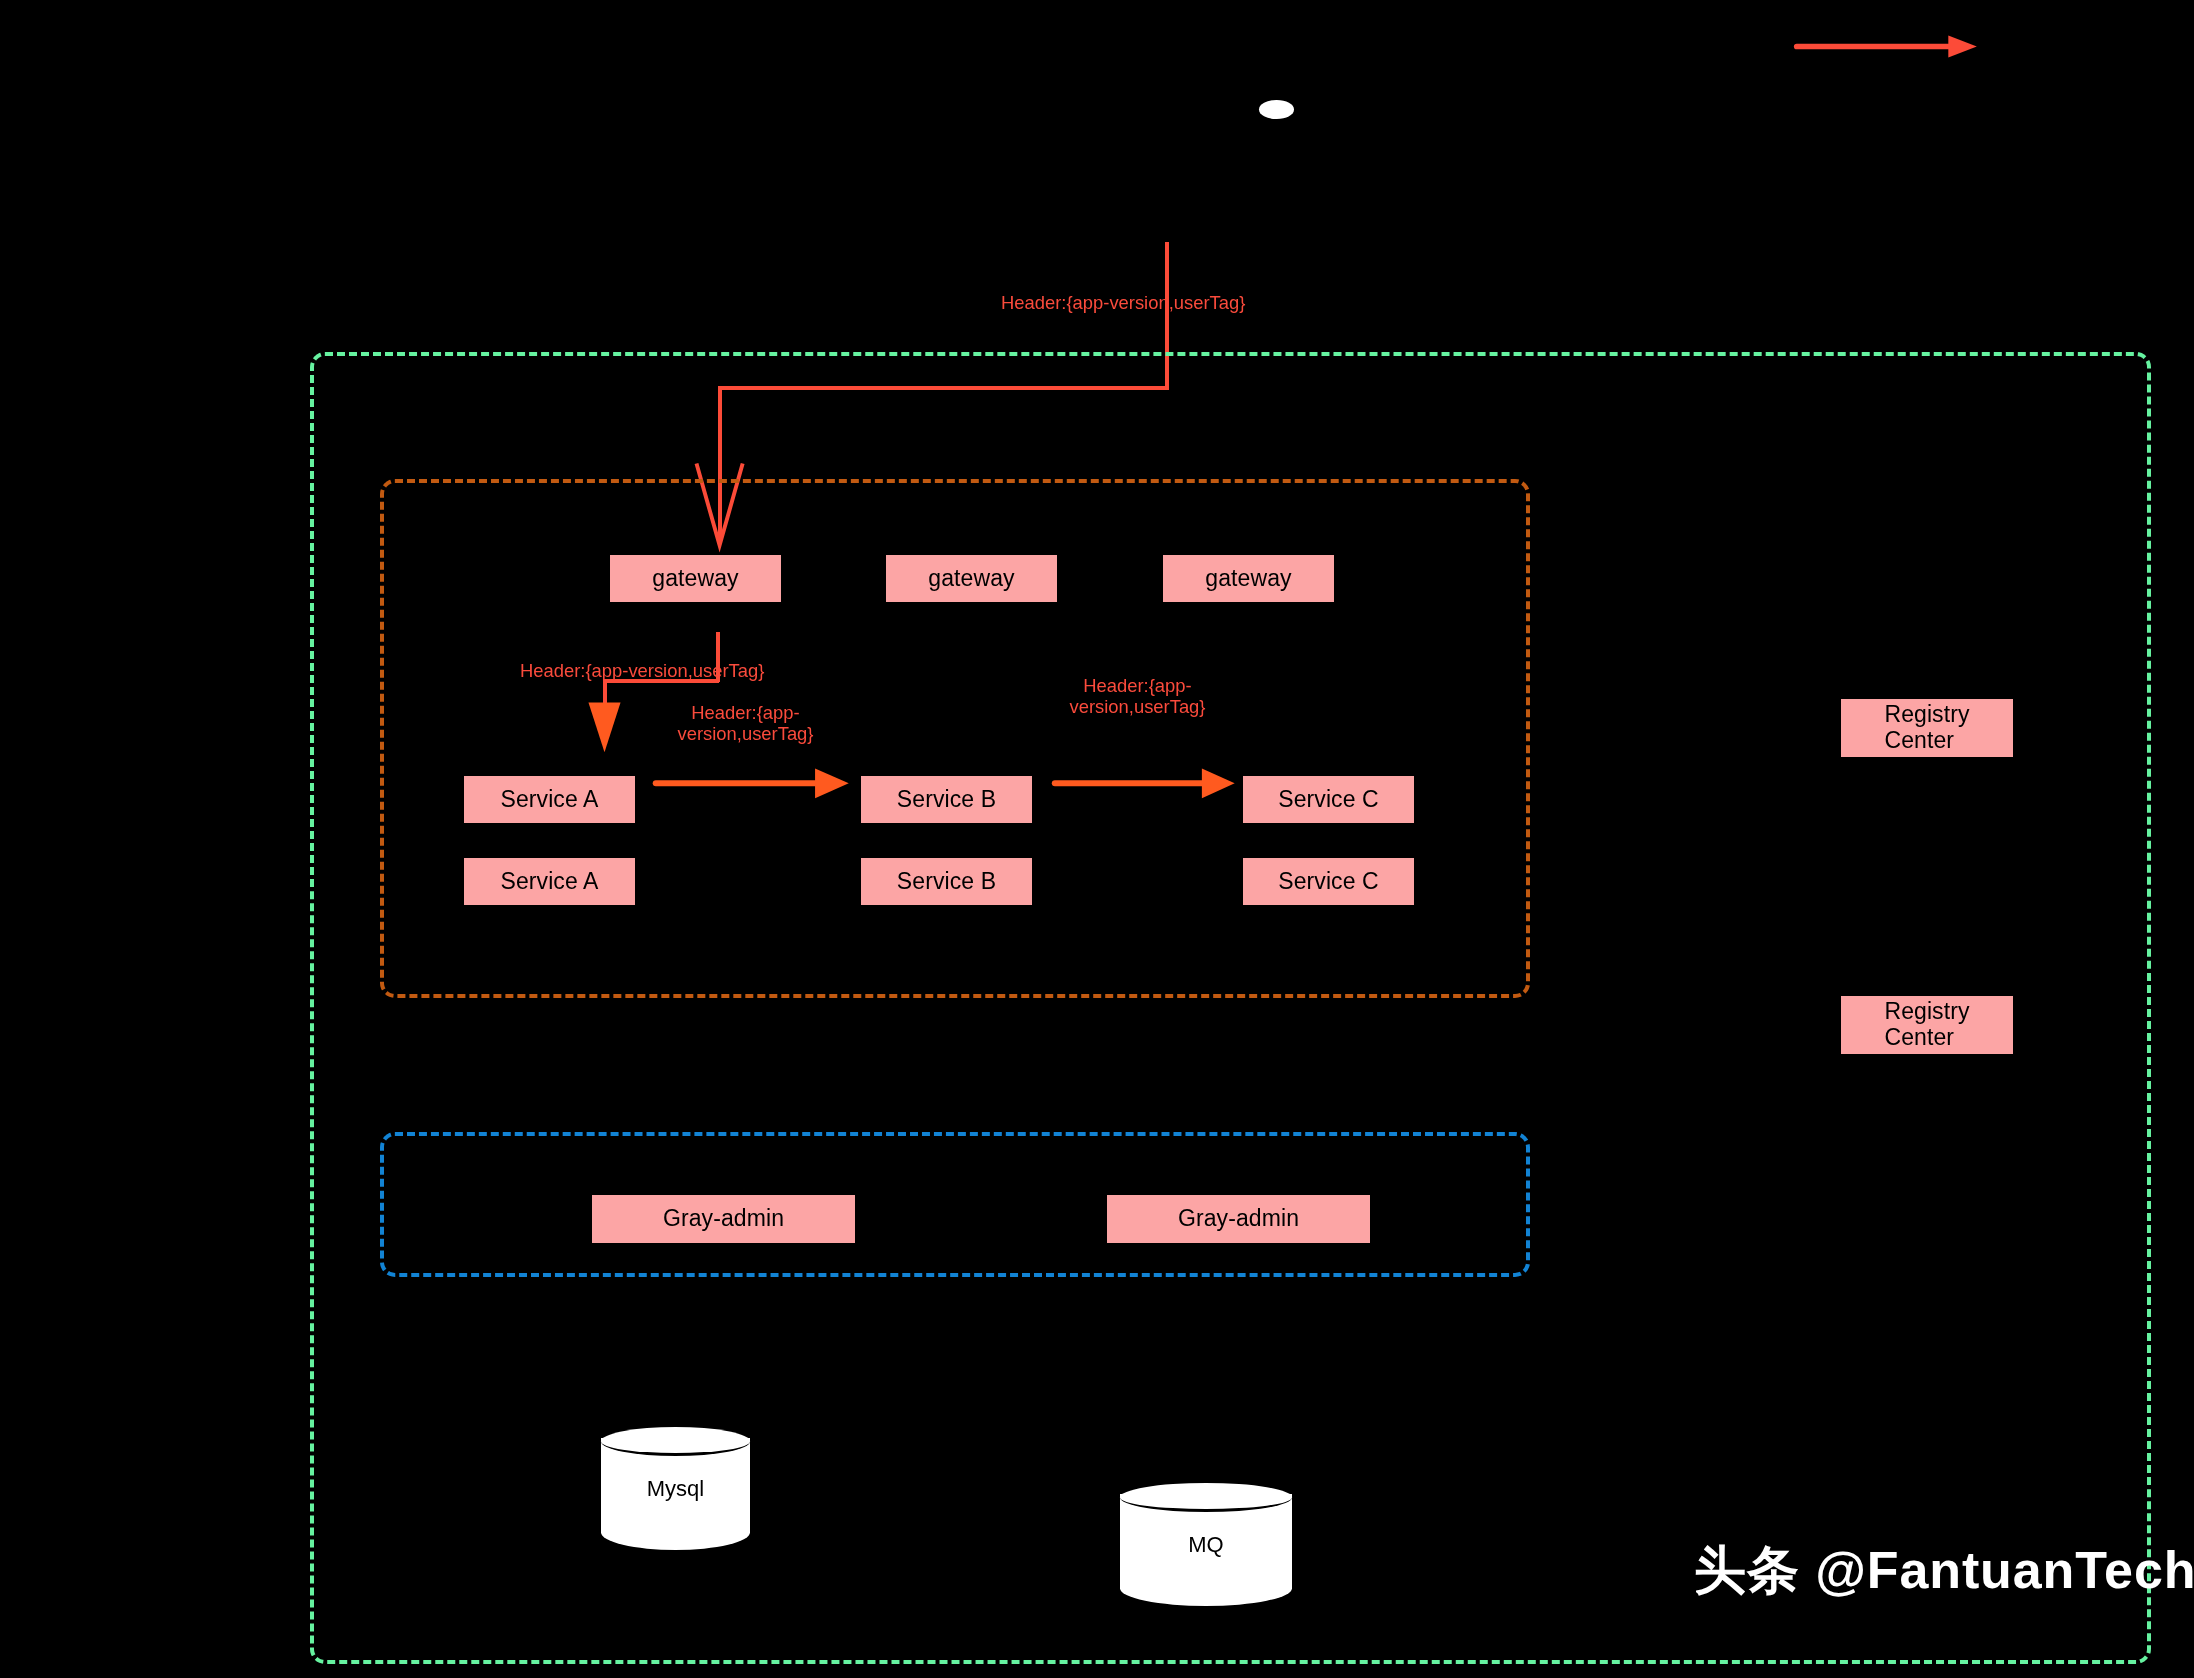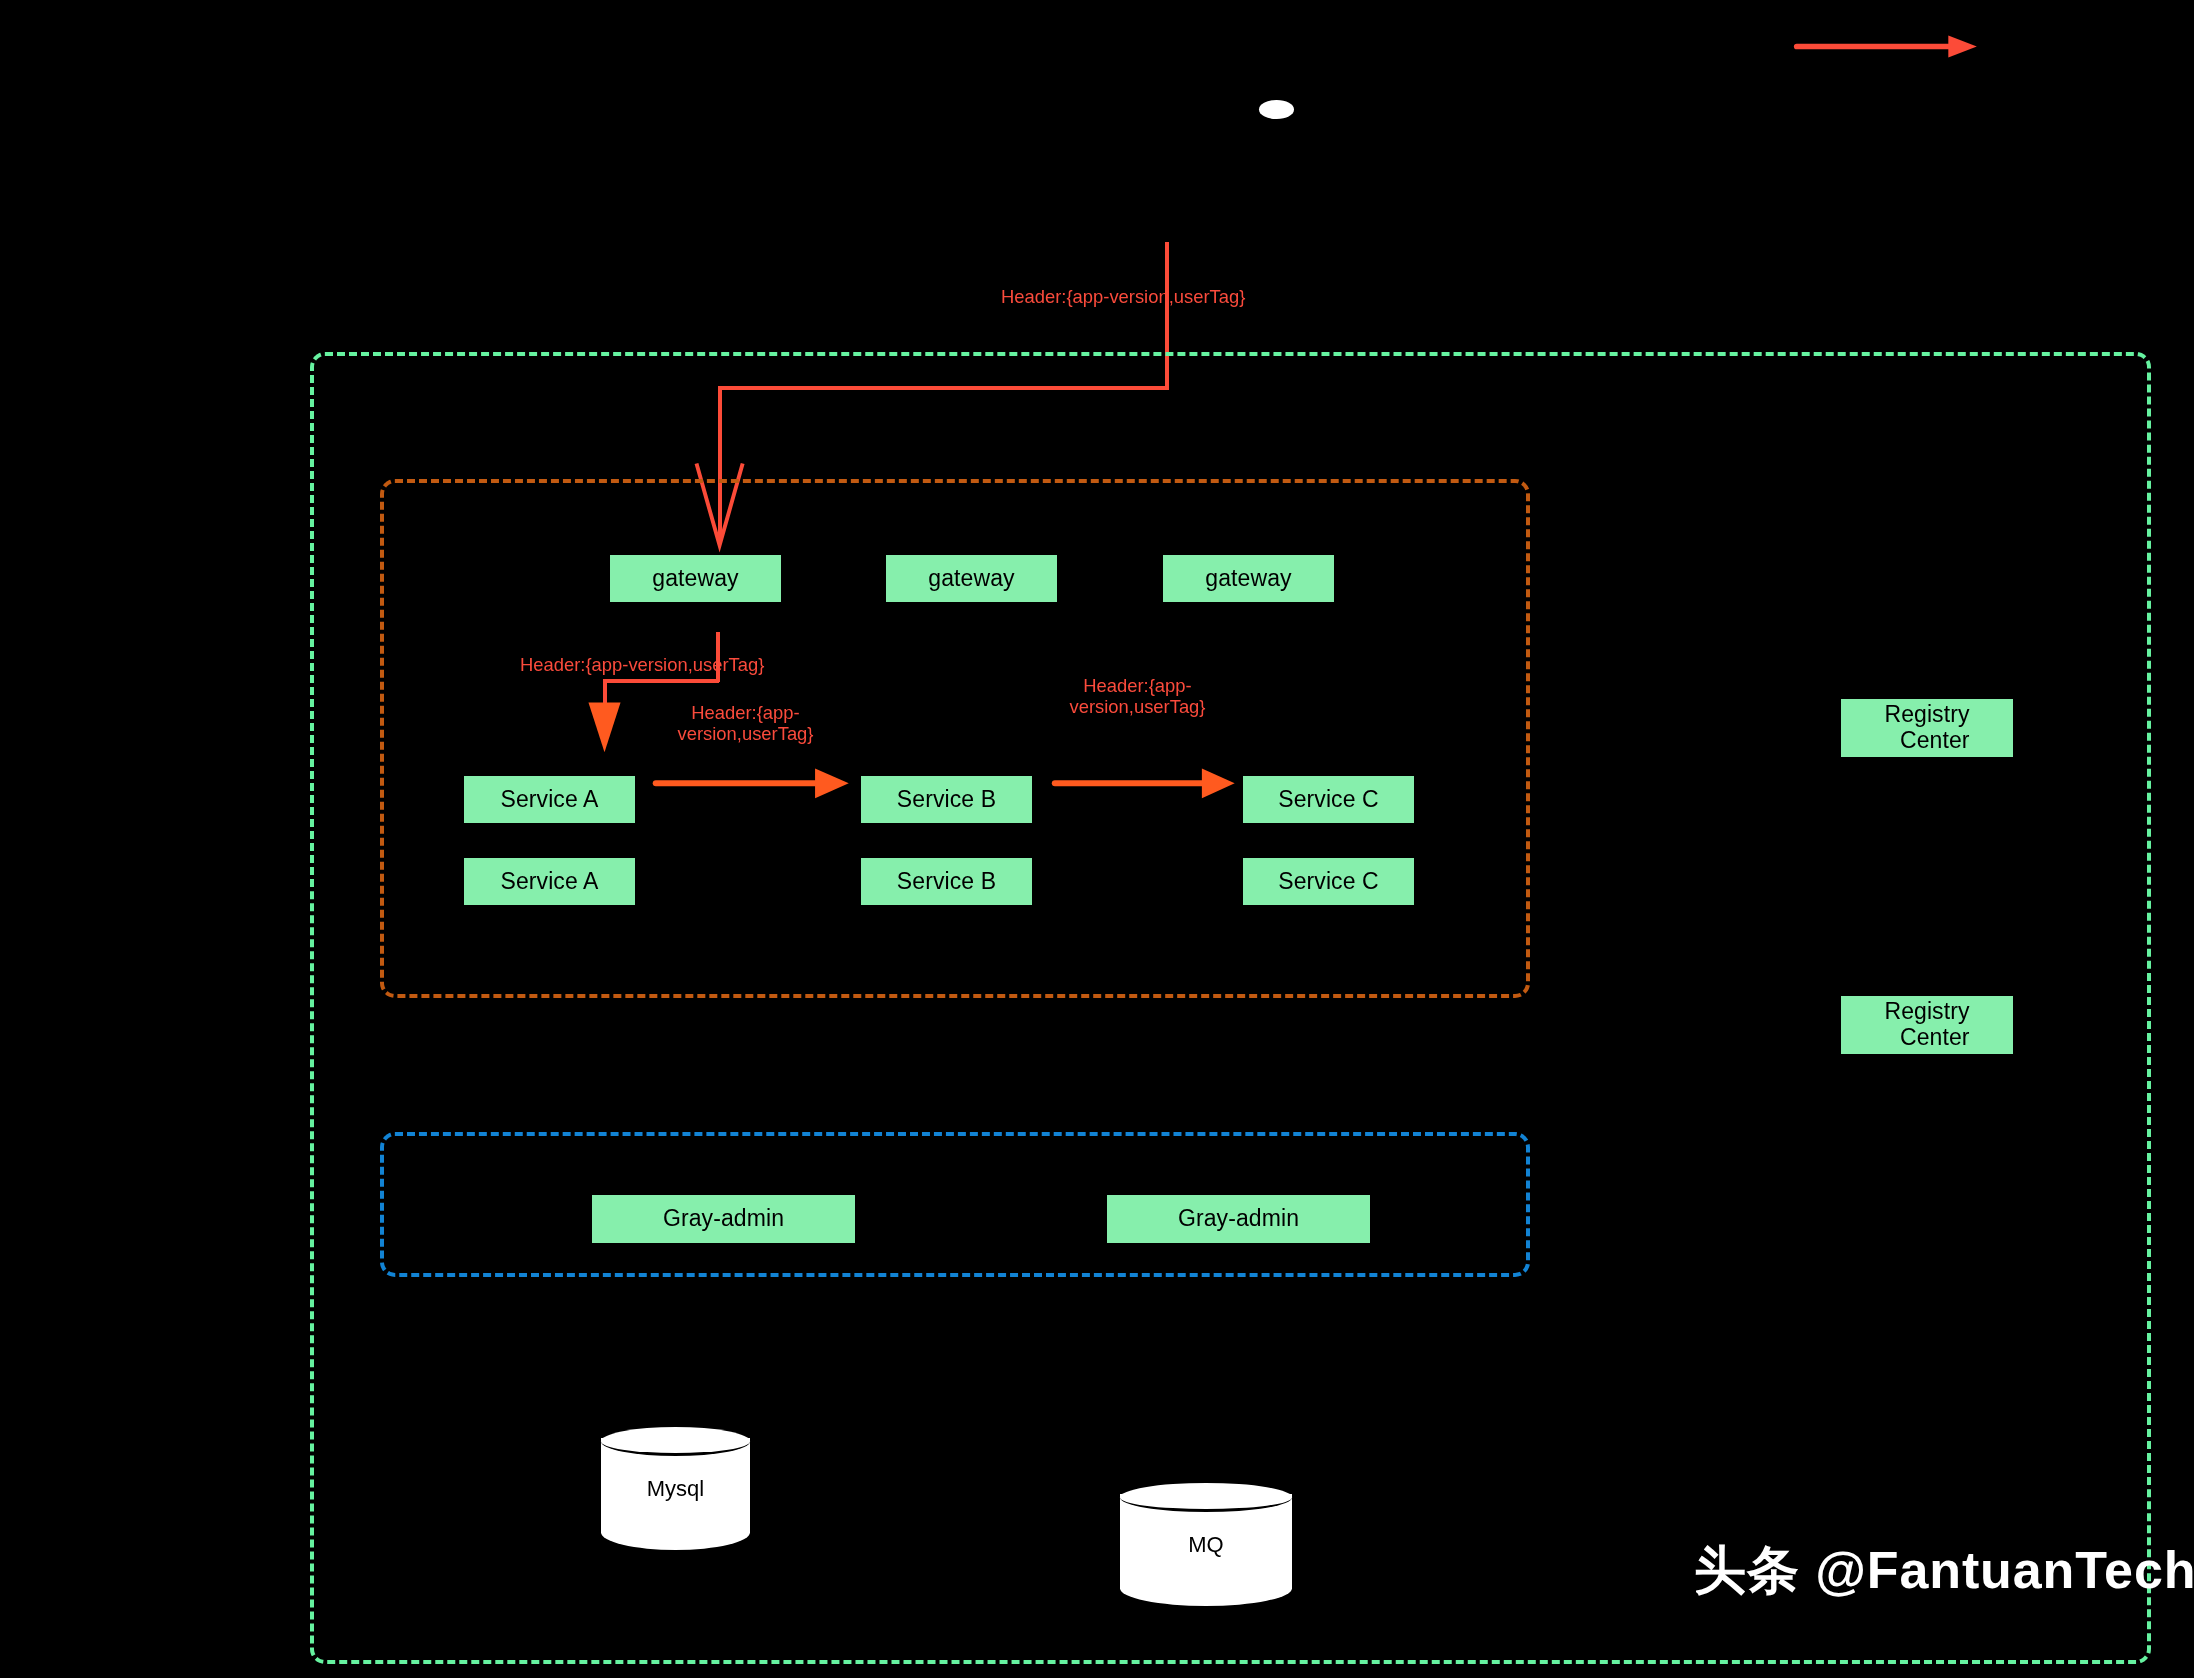--- a/index.html
+++ b/index.html
@@ -30,26 +30,26 @@
     border-radius: 15px;
   }
   .zone-admin {
     border: 4px dashed #1283D4;
     border-radius: 15px;
   }
   
   .node {
     position: absolute;
     box-sizing: border-box;
-    background: #86efac;
+    background: #fca5a5;
     color: #000000;
     display: flex;
     align-items: center;
     justify-content: center;
-    text-align: right;
+    text-align: left;
     line-height: 1.12;
     font-size: 23px;
     letter-spacing: 0.1px;
     white-space: pre-line;
   }
   
   .cyl {
     position: absolute;
     box-sizing: border-box;
   }
@@ -98,21 +98,21 @@
   }
   
   .lbl {
     position: absolute;
     color: #FA4B3C;
     font-size: 18.4px;
     line-height: 1.15;
     white-space: pre-line;
     text-align: center;
   }
-  .lbl-left { text-align: left; }
+  .lbl-left { text-align: left; margin-top: 6px; }
   
   .watermark {
     position: absolute;
     color: #FFFFFF;
     font-size: 52px;
     font-weight: bold;
     letter-spacing: 0.9px;
     white-space: nowrap;
   }
 </style>

